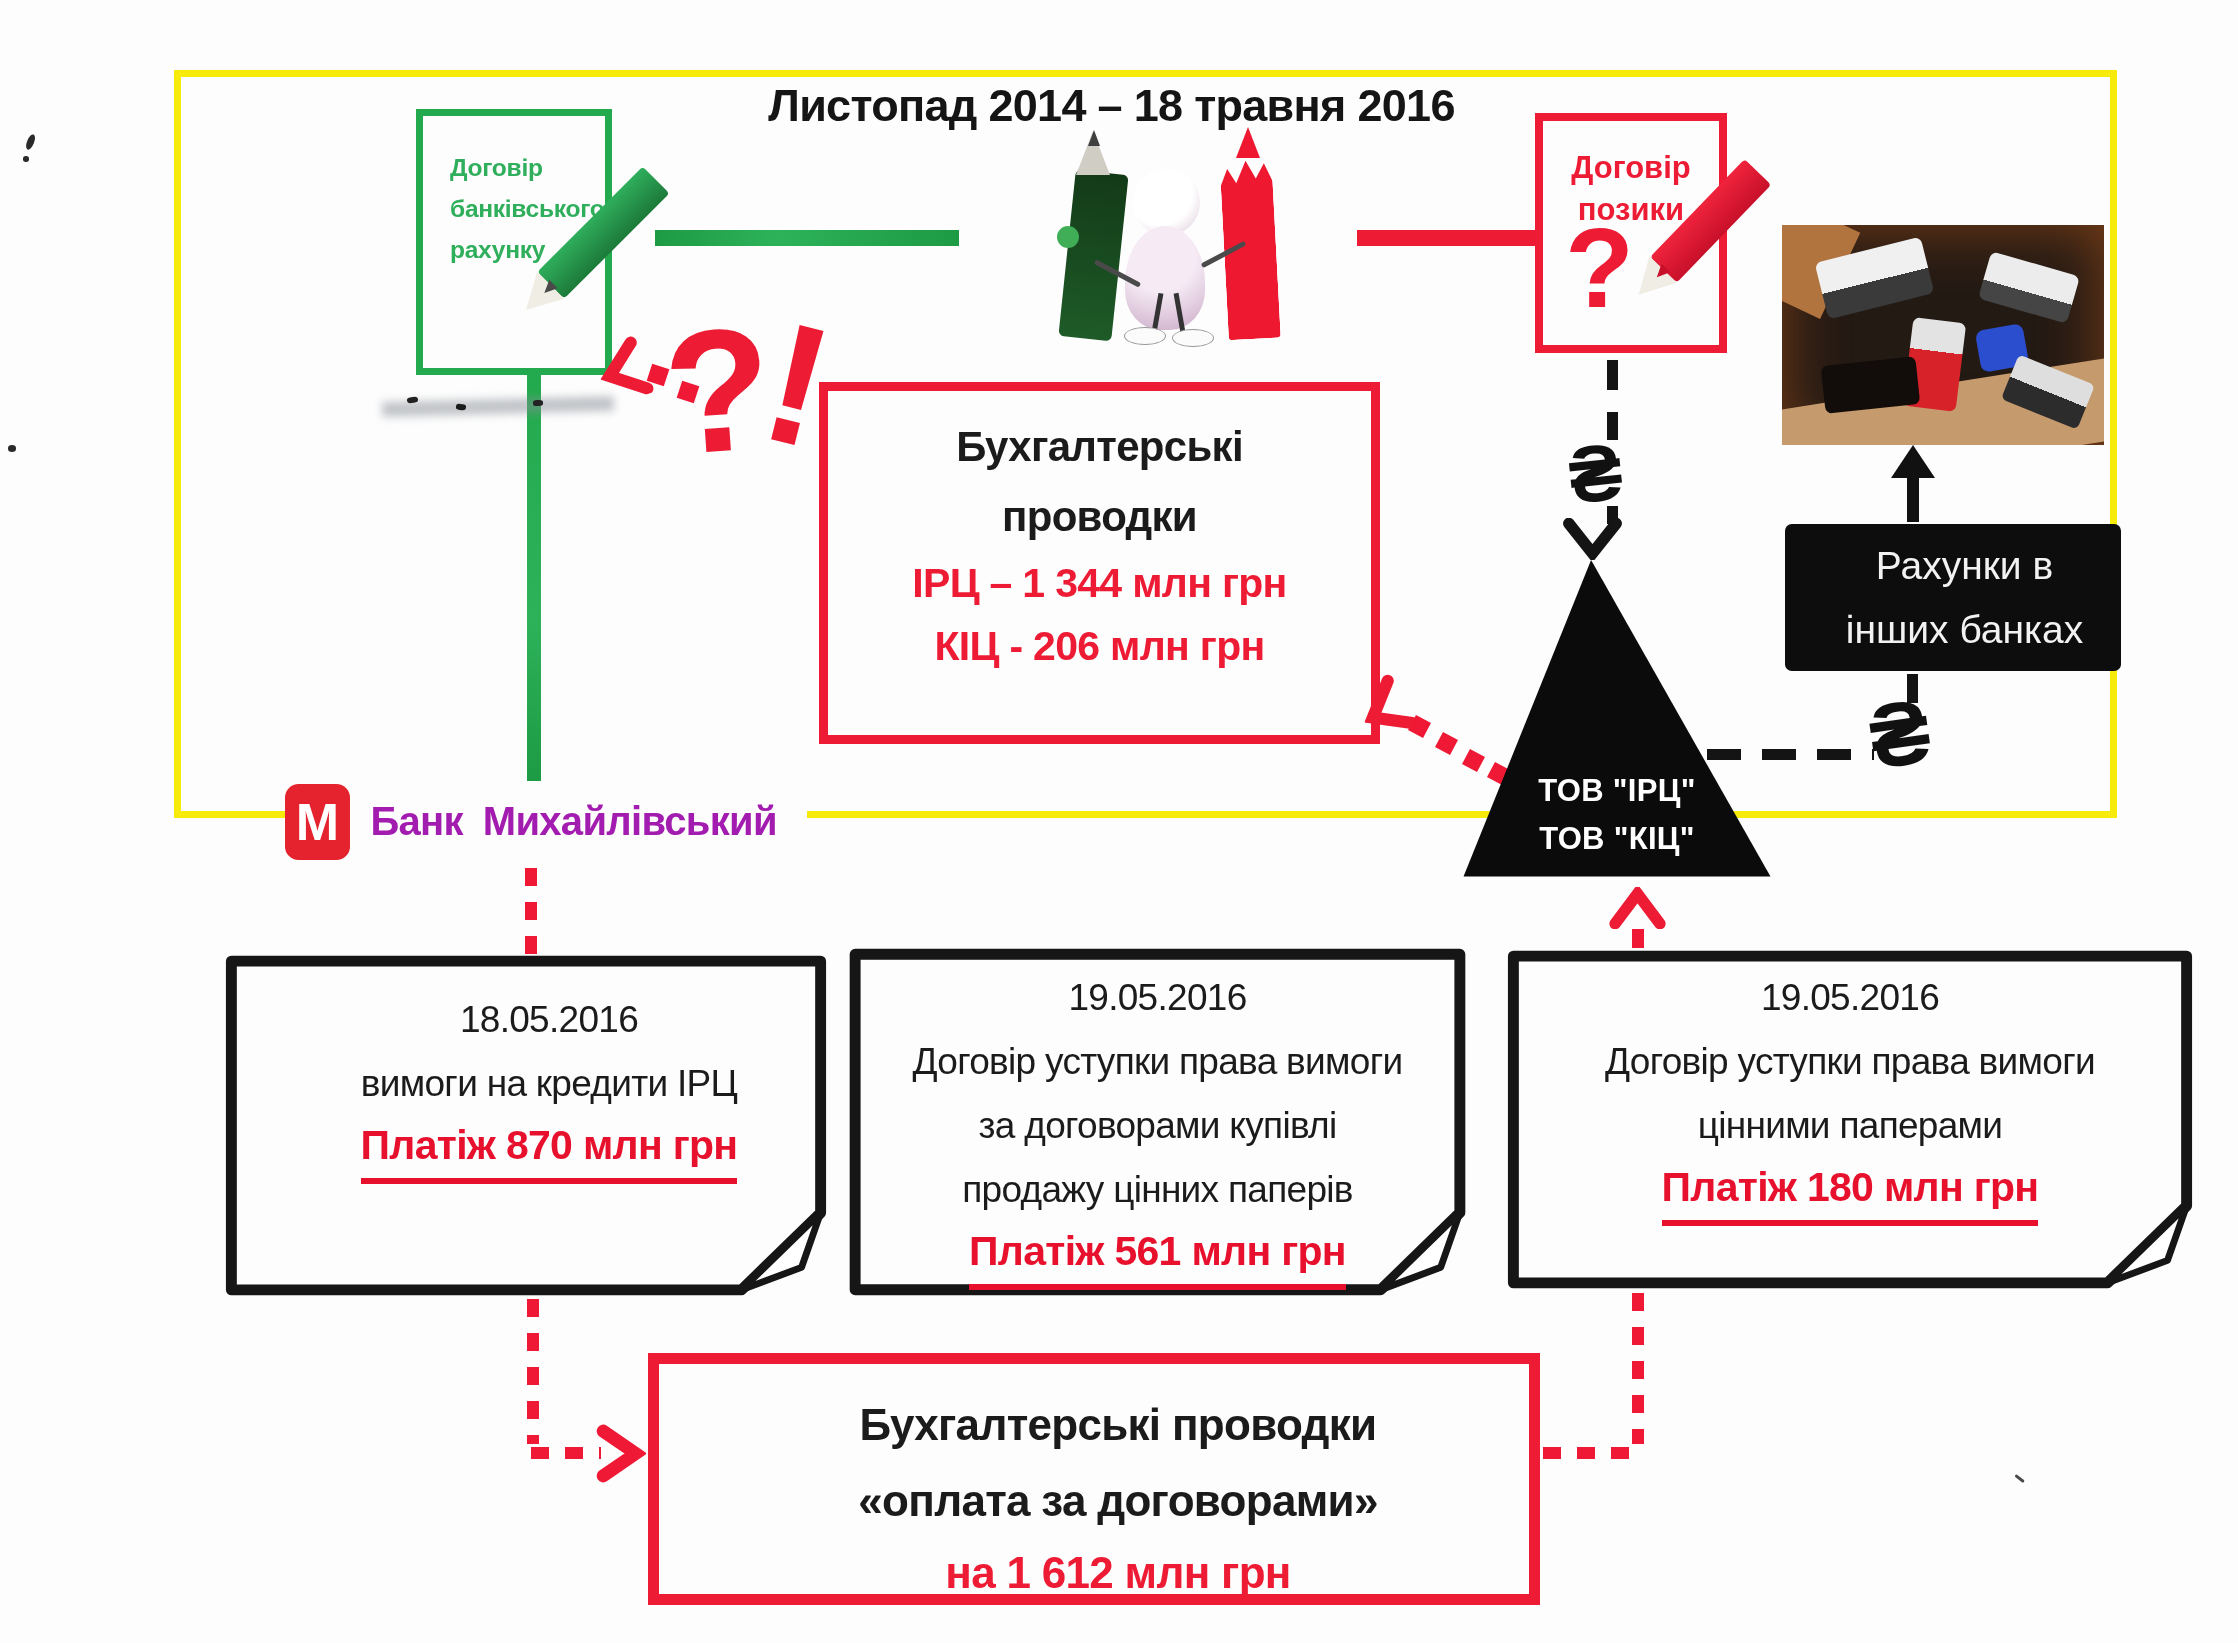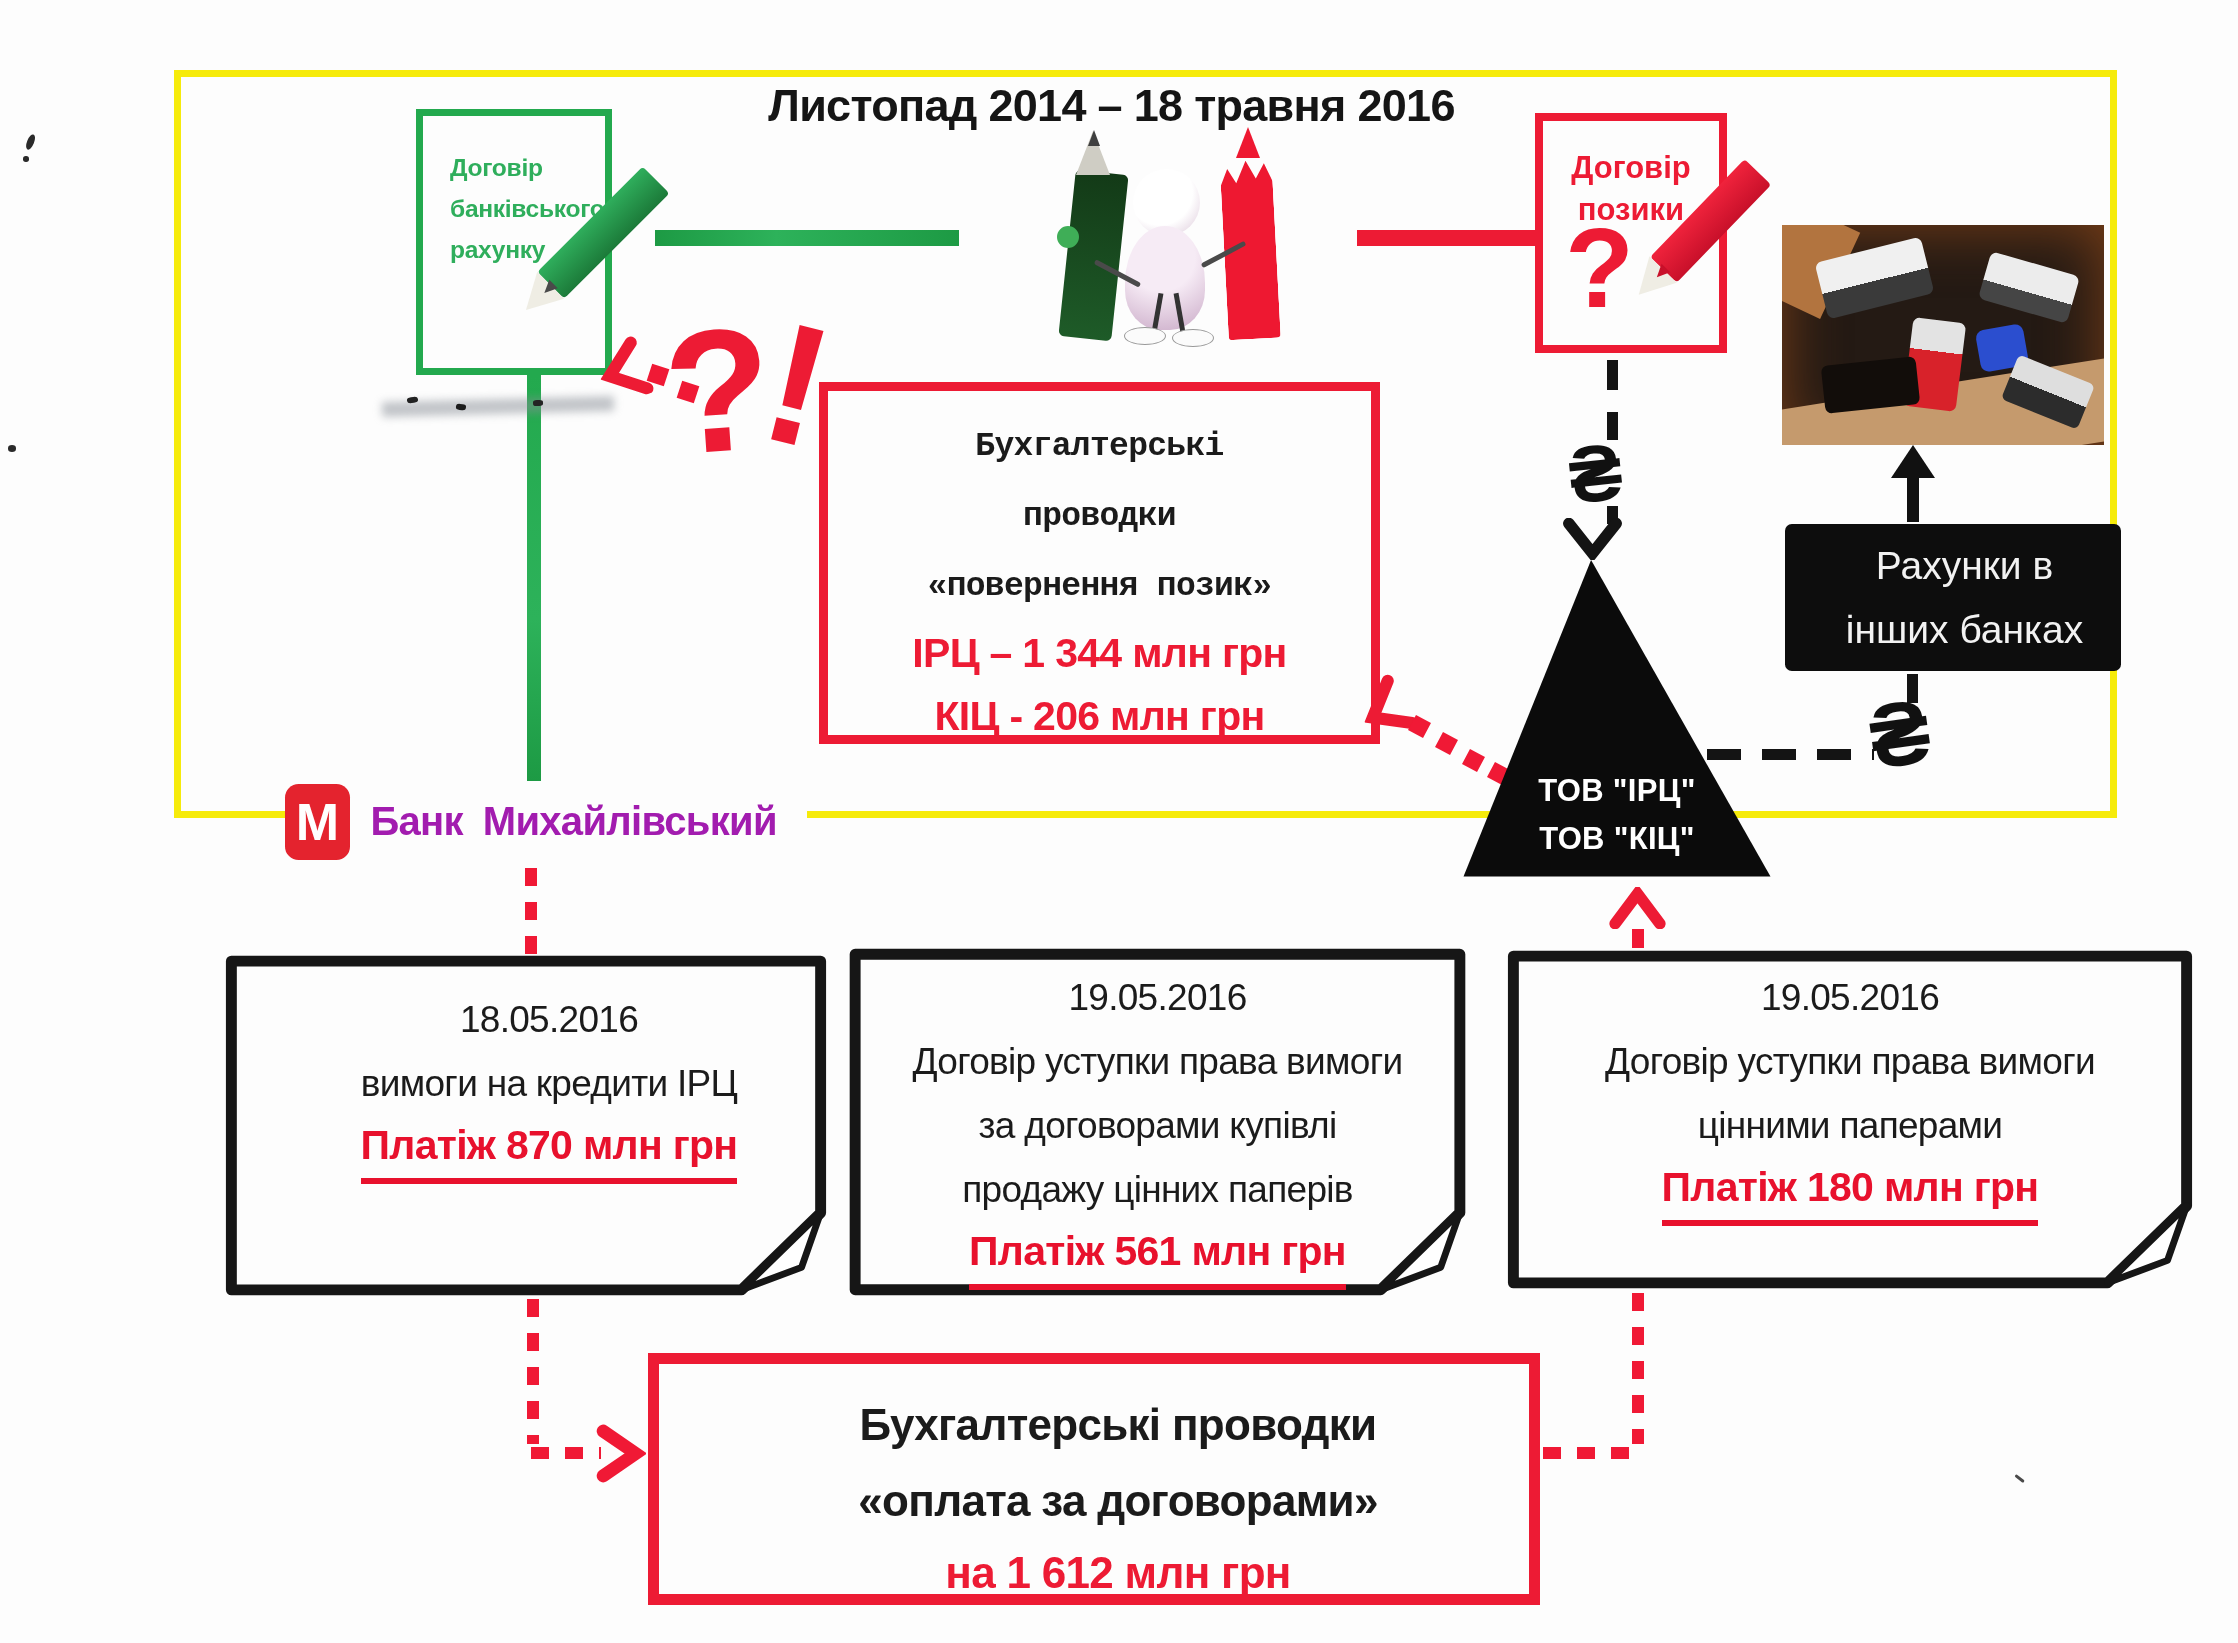--- a/index.html
+++ b/index.html
@@ -30,21 +30,21 @@
   .rfill{background:var(--red);}
   .gvline{width:13.6px;background:linear-gradient(180deg,#23a94e,#2db25a 60%,#1d9a44);}
   
   .bdash-v{width:11px;background:repeating-linear-gradient(180deg,#141414 0 30px,transparent 30px 52px);}
   .bdash-h{height:11px;background:repeating-linear-gradient(90deg,#141414 0 34px,transparent 34px 55px);}
   .rdot-v{width:12.3px;background:repeating-linear-gradient(180deg,var(--red2) 0 18px,transparent 18px 34px);}
   .rdot-h{height:12.3px;background:repeating-linear-gradient(90deg,var(--red2) 0 18px,transparent 18px 34px);}
   .hryv{font-weight:bold;color:#111;}
   
   .acctbox{border:9.5px solid var(--red);background:#fdfdfd;}
-  .acctbox .bl{font-size:33px;font-weight:bold;color:#1b1b1b;line-height:70px;letter-spacing:-0.7px;font-family:Liberation Mono, monospace;}
+  .acctbox .bl{font-size:42px;font-weight:bold;color:#1b1b1b;line-height:70px;letter-spacing:-0.7px;}
   .acctbox .rl{font-size:41px;font-weight:bold;color:var(--red);line-height:63px;letter-spacing:-0.7px;}
   .paybox{border:11px solid var(--red);background:#fdfdfd;}
   .paybox .bl{font-size:44px;font-weight:bold;color:#1b1b1b;line-height:76px;letter-spacing:-0.7px;}
   .paybox .rl{font-size:44px;font-weight:bold;color:var(--red);line-height:68px;letter-spacing:-0.7px;}
   
   .tri-label{position:absolute;width:100%;text-align:center;color:#fff;font-size:31px;font-weight:bold;letter-spacing:0.3px;}
   .blackbox{background:#0d0d0d;border-radius:6.8px;color:#fff;padding-left:23px;}
   .blackbox .t{font-size:39px;line-height:64px;color:#f2f2f2;}
   
   .banklabel{background:#fdfdfd;display:flex;align-items:center;gap:20.5px;}
@@ -122,21 +122,20 @@
 
   <svg class="abs" style="left:599px;top:340px;transform:rotate(-20deg);" width="49" height="61" viewBox="0 0 72 90">
     <polyline points="60,10 14,46 60,82" fill="none" stroke="#ED1B34" stroke-width="18" stroke-linecap="round"></polyline>
   </svg>
   <div class="abs" style="left:649px;top:366px;width:18px;height:18px;background:var(--red2);transform:rotate(18deg);"></div>
   <div class="abs" style="left:679px;top:383px;width:18px;height:18px;background:var(--red2);transform:rotate(18deg);"></div>
 
   <div class="abs acctbox ctr" style="left:819px;top:382px;width:561px;height:362px;padding-top:20.5px;">
     <div class="bl">Бухгалтерські</div>
     <div class="bl">проводки</div>
-    <div class="bl">«повернення позик»</div>
     <div class="rl">ІРЦ – 1 344 млн грн</div>
     <div class="rl">КІЦ - 206 млн грн</div>
   </div>
 
   <svg class="abs" style="left:1361px;top:679px;transform:rotate(-30deg);" width="49" height="61" viewBox="0 0 72 90">
     <polyline points="60,10 14,46 60,82" fill="none" stroke="#ED1B34" stroke-width="18" stroke-linecap="round"></polyline>
   </svg>
   <div class="abs" style="left:1411px;top:718px;width:17px;height:17px;background:var(--red2);transform:rotate(28deg);"></div>
   <div class="abs" style="left:1438px;top:735px;width:17px;height:17px;background:var(--red2);transform:rotate(28deg);"></div>
   <div class="abs" style="left:1465px;top:752px;width:17px;height:17px;background:var(--red2);transform:rotate(28deg);"></div>

